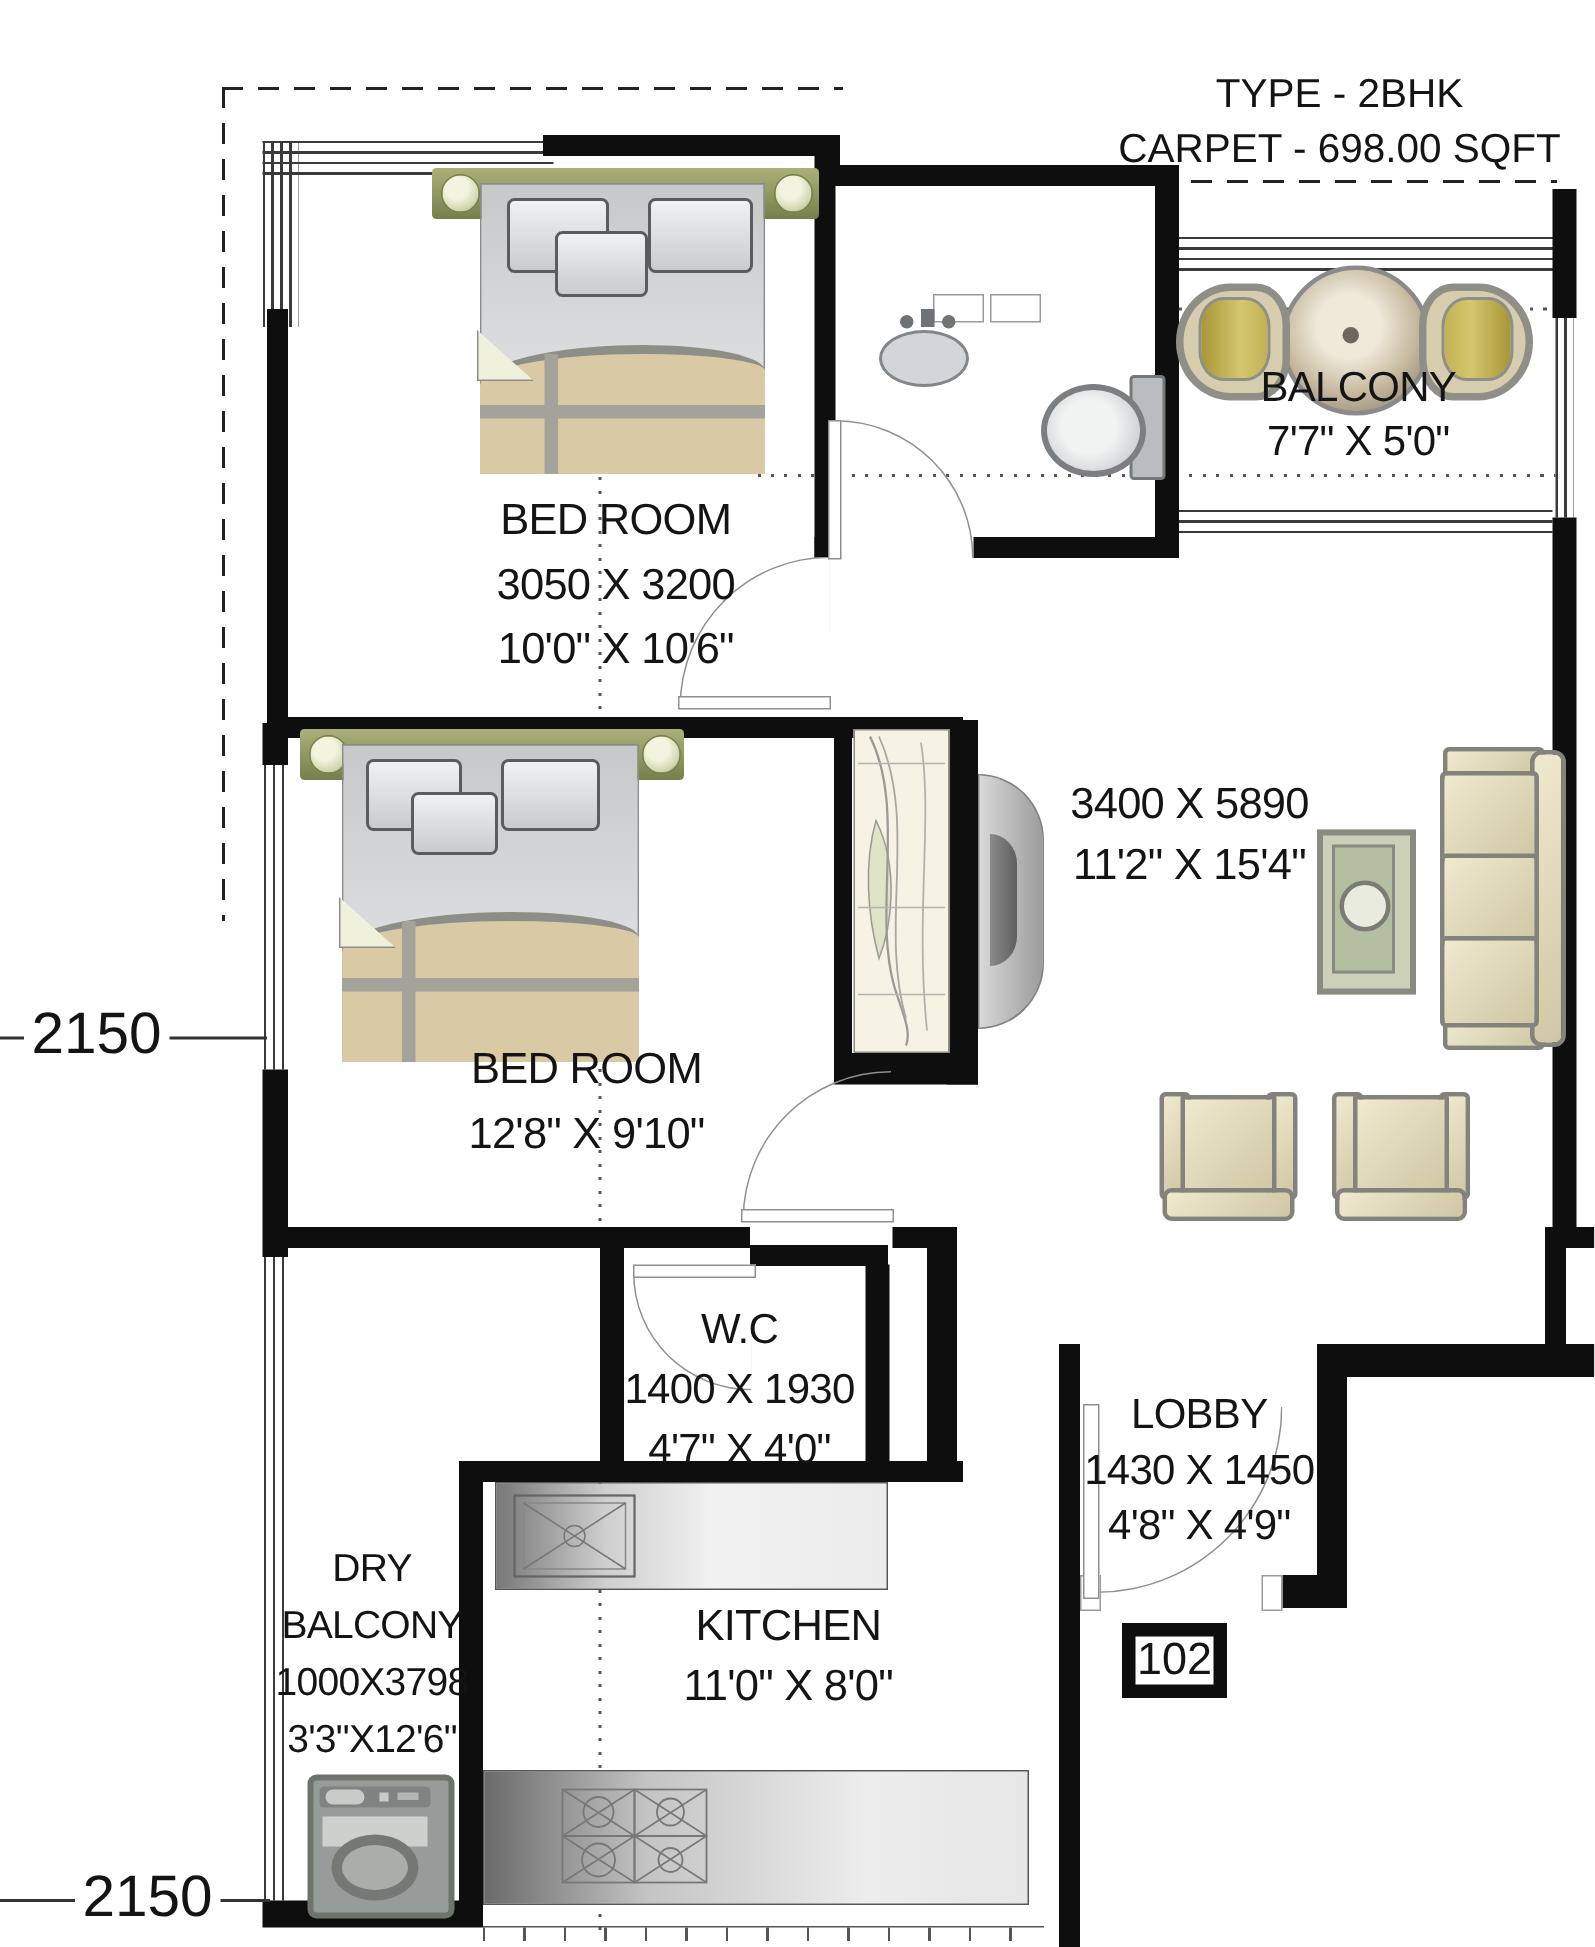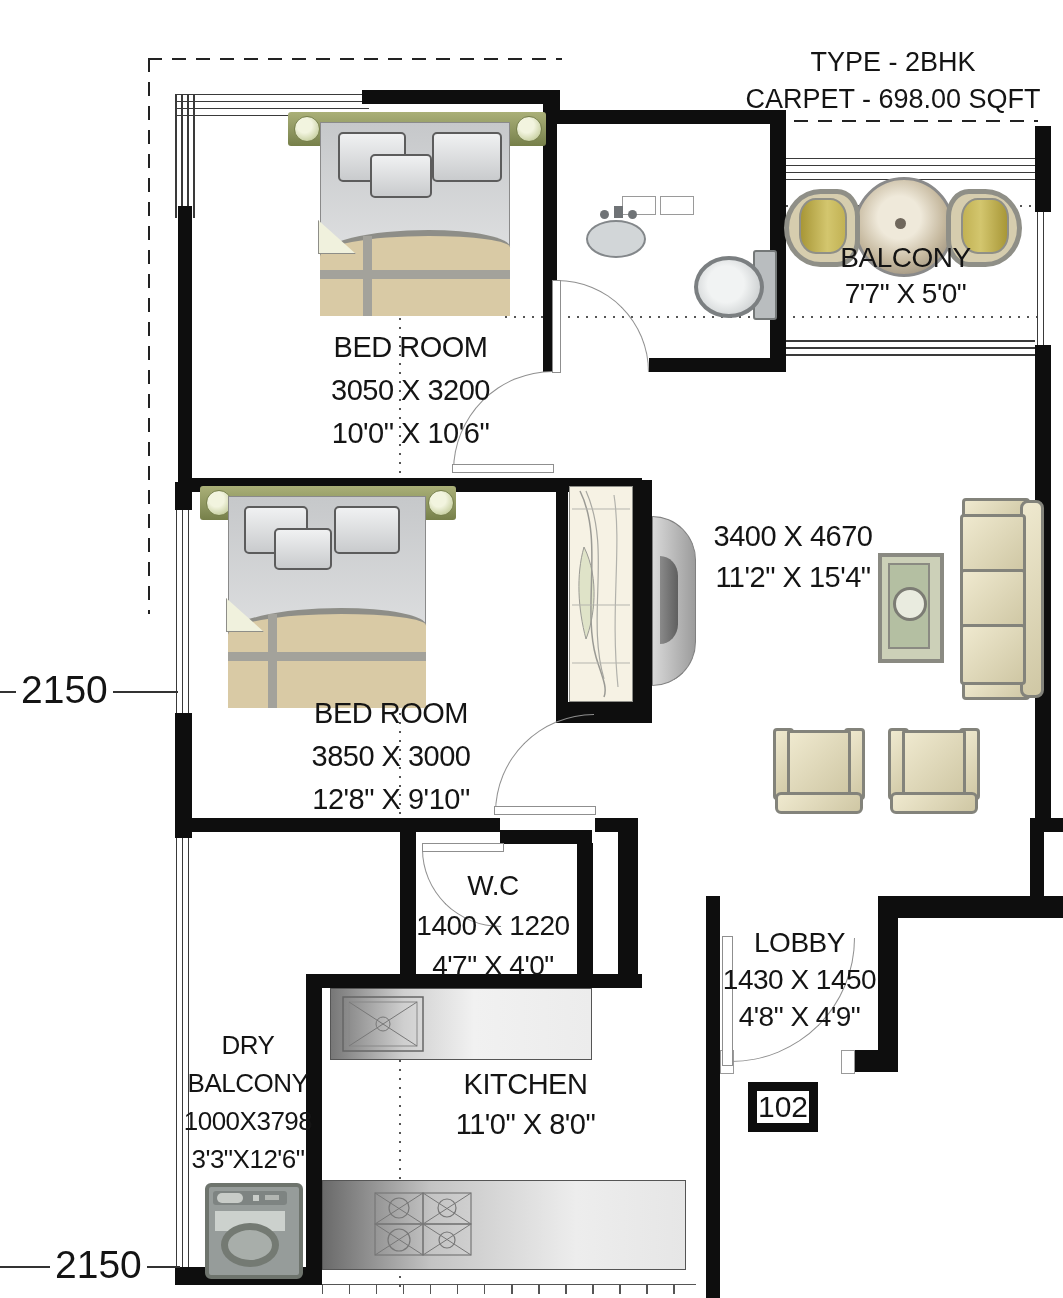--- a/index.html
+++ b/index.html
@@ -273,33 +273,32 @@
     <div>10'0" X 10'6"</div>
   </div>
 
 
   <div class="rlabel" style="left:808px;top:240px;width:195px;font-size:28px;line-height:36px;">
     <div>BALCONY</div>
     <div>7'7" X 5'0"</div>
   </div>
 
   <div class="rlabel" style="left:688px;top:516px;width:210px;line-height:41px;">
-    <div>3400 X 4670</div>
+    <div>3400 X 5890</div>
     <div>11'2" X 15'4"</div>
   </div>
 
   <div class="rlabel" style="left:262px;top:692px;width:258px;line-height:43px;">
     <div>BED ROOM</div>
-    <div>3850 X 3000</div>
     <div>12'8" X 9'10"</div>
   </div>
 
   <div class="rlabel" style="left:398px;top:866px;width:190px;font-size:28px;line-height:40px;">
     <div>W.C</div>
-    <div>1400 X 1220</div>
+    <div>1400 X 1930</div>
     <div>4'7" X 4'0"</div>
   </div>
 
   <div class="rlabel" style="left:712px;top:924px;width:175px;font-size:28px;line-height:37px;">
     <div>LOBBY</div>
     <div>1430 X 1450</div>
     <div>4'8" X 4'9"</div>
   </div>
 
   <div class="rlabel" style="left:183px;top:1026px;width:130px;font-size:26px;line-height:38px;">

